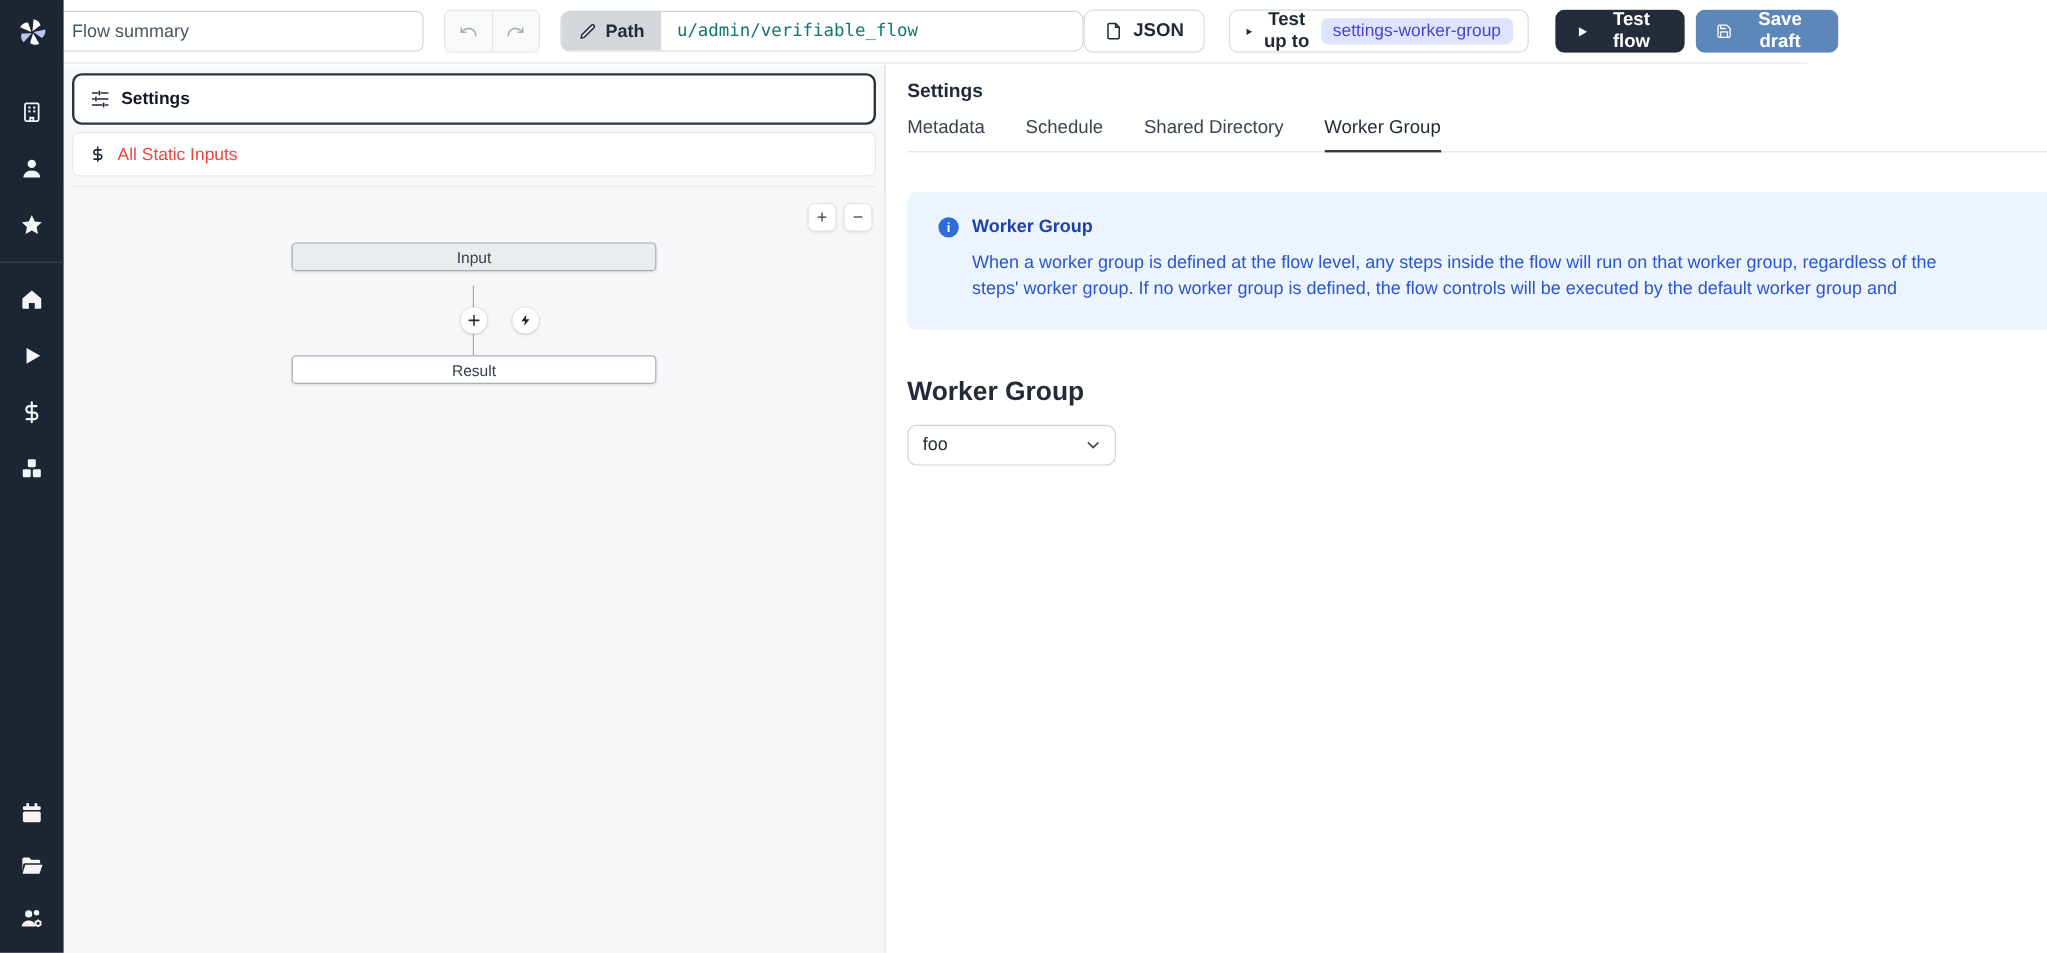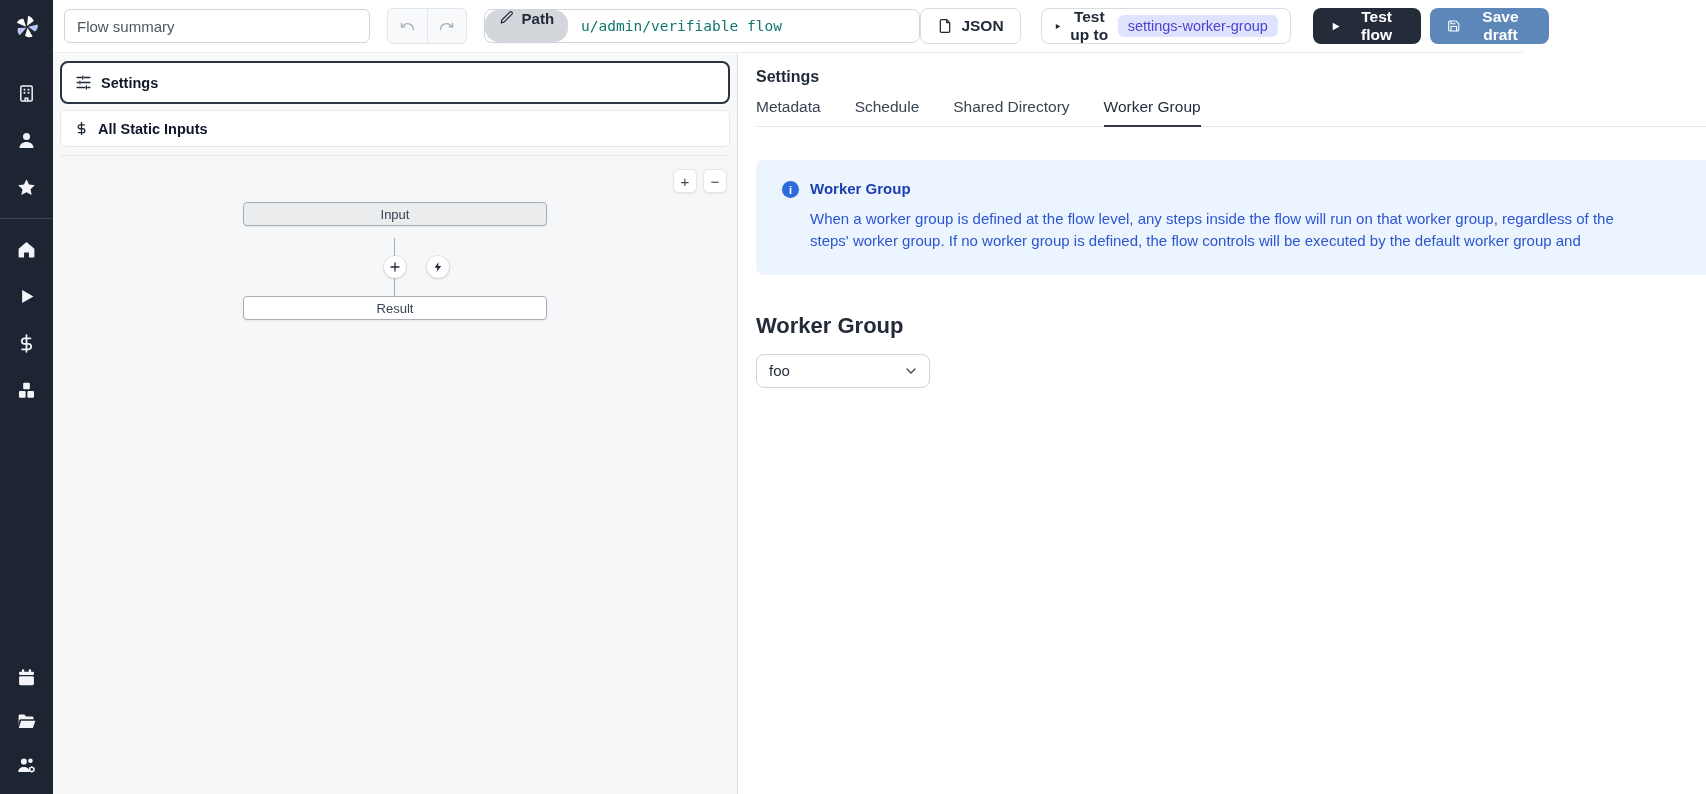--- a/index.html
+++ b/index.html
@@ -12,34 +12,34 @@
     background:#1e2532; display:flex; flex-direction:column; align-items:center; z-index:30; }
   .logo-box { width:53px; height:53px; display:flex; align-items:center; justify-content:center; }
   .side-group { display:flex; flex-direction:column; align-items:center; gap:26px; }
   .side-group.top { margin-top:30px; }
   .side-group.mid { }
   .side-group.bottom { margin-top:auto; margin-bottom:18px; gap:23px; }
   .side-divider { width:53px; border-top:1px solid #3d4452; margin:20px 0; }
   .side-icon { width:21px; height:21px; color:#f2f4f8; cursor:pointer; }
 
   
-  .topbar { position:absolute; left:53px; top:0; width:1470px; height:53px; background:#fff;
+  .topbar { position:absolute; left:36px; top:0; width:1470px; height:53px; background:#fff;
     border-bottom:1px solid #e6e8ea; display:flex; align-items:center; padding-left:11px; }
   .summary-input { width:336px; height:34px; border:1px solid #cfd4da; border-radius:6px;
     padding:0 12px; font-size:15px; color:#374151; font-family:"Liberation Sans",sans-serif; outline:none; }
   .summary-input::placeholder { color:#4b5563; opacity:1; }
   .undo-redo { margin-left:17px; display:flex; border:1px solid #e3e6e9; border-radius:6px;
     overflow:hidden; background:#f8f9fa; }
   .ur-btn { width:43px; height:34px; display:flex; align-items:center; justify-content:center;
     background:transparent; border:none; cursor:pointer; color:#a9aeb6; }
   .ur-btn + .ur-btn { border-left:1px solid #e3e6e9; }
   .path-group { margin-left:17px; display:flex; align-items:stretch; height:34px;
     border:1px solid #cfd4da; border-radius:8px; overflow:hidden; }
-  .path-label-seg { background:#d3d7dc; display:flex; align-items:flex-start; gap:8px;
-    padding:0 14px; font-size:15px; font-weight:600; color:#1f2937; cursor:pointer;border-radius:14px; }
+  .path-label-seg { background:#d3d7dc; display:flex; align-items:center; gap:8px;
+    padding:0 14px; font-size:15px; font-weight:600; color:#1f2937; cursor:pointer; }
   .path-input { border:none; outline:none; width:398px; padding:0 13px;
     font-family:"DejaVu Sans Mono", monospace; font-size:14.5px; color:#0f766e; }
   .tb-right { margin-left:auto; display:flex; align-items:center; }
   .btn { display:flex; align-items:center; gap:8px; height:36px; border-radius:8px;
     font-size:15.5px; font-weight:600; cursor:pointer; border:1px solid transparent; }
   .btn-outline { background:#fff; border-color:#d7dadf; color:#1f2937; }
   .json-btn { padding:0 16px; margin-right:20px; }
   .testupto-btn { padding:0 12px; margin-right:22px; }
   .badge { background:#e0e3fd; color:#4a45d1; font-size:14.5px; font-weight:400;
     padding:3px 10px; border-radius:6px; white-space:nowrap; }
@@ -48,21 +48,21 @@
 
   
   .flow-panel { position:absolute; left:53px; top:54px; width:685px; height:740px;
     background:#f7f8f9; border-right:1px solid #d9dbdf; display:flex; flex-direction:column; }
   .flow-header { padding:7px 7px 0 7px; }
   .settings-box { height:43px; background:#fff; border:2px solid #2b3240; border-radius:8px;
     display:flex; align-items:center; gap:9px; padding:0 13px; cursor:pointer; }
   .settings-box .label { font-size:14.5px; font-weight:700; color:#111827; }
   .static-box { margin-top:6px; height:37px; background:#fff; border:1px solid #e5e7eb;
     border-radius:6px; display:flex; align-items:center; gap:9px; padding:0 13px; cursor:pointer; }
-  .static-box .label { font-size:14.5px; font-weight:700; color:#0f172a; }
+  .static-box .label { font-size:14.5px; font-weight:400; color:#ef4444; }
   .flow-divider { margin-top:8px; border-top:1px solid #e7e9eb; }
   .canvas { position:relative; flex:1; background:#f6f7f8; }
   .zoom-ctrl { position:absolute; top:13px; right:10px; display:flex; gap:6px; }
   .zoom-btn { width:24px; height:24px; background:#fff; border:1px solid #e4e6e9; border-radius:6px;
     box-shadow:0 1px 2px rgba(0,0,0,.07); font-size:15px; color:#374151; cursor:pointer;
     display:flex; align-items:center; justify-content:center; line-height:1; }
   .edge-line { position:absolute; left:341px; top:82px; width:1px; height:58px; background:#a6acb4; }
   .node { position:absolute; left:190px; width:304px; height:24px; border:1px solid #a8aeb6;
     border-radius:4px; display:flex; align-items:center; justify-content:center;
     font-size:13px; color:#374151; box-shadow:0 1px 2px rgba(0,0,0,.08); cursor:pointer; }

